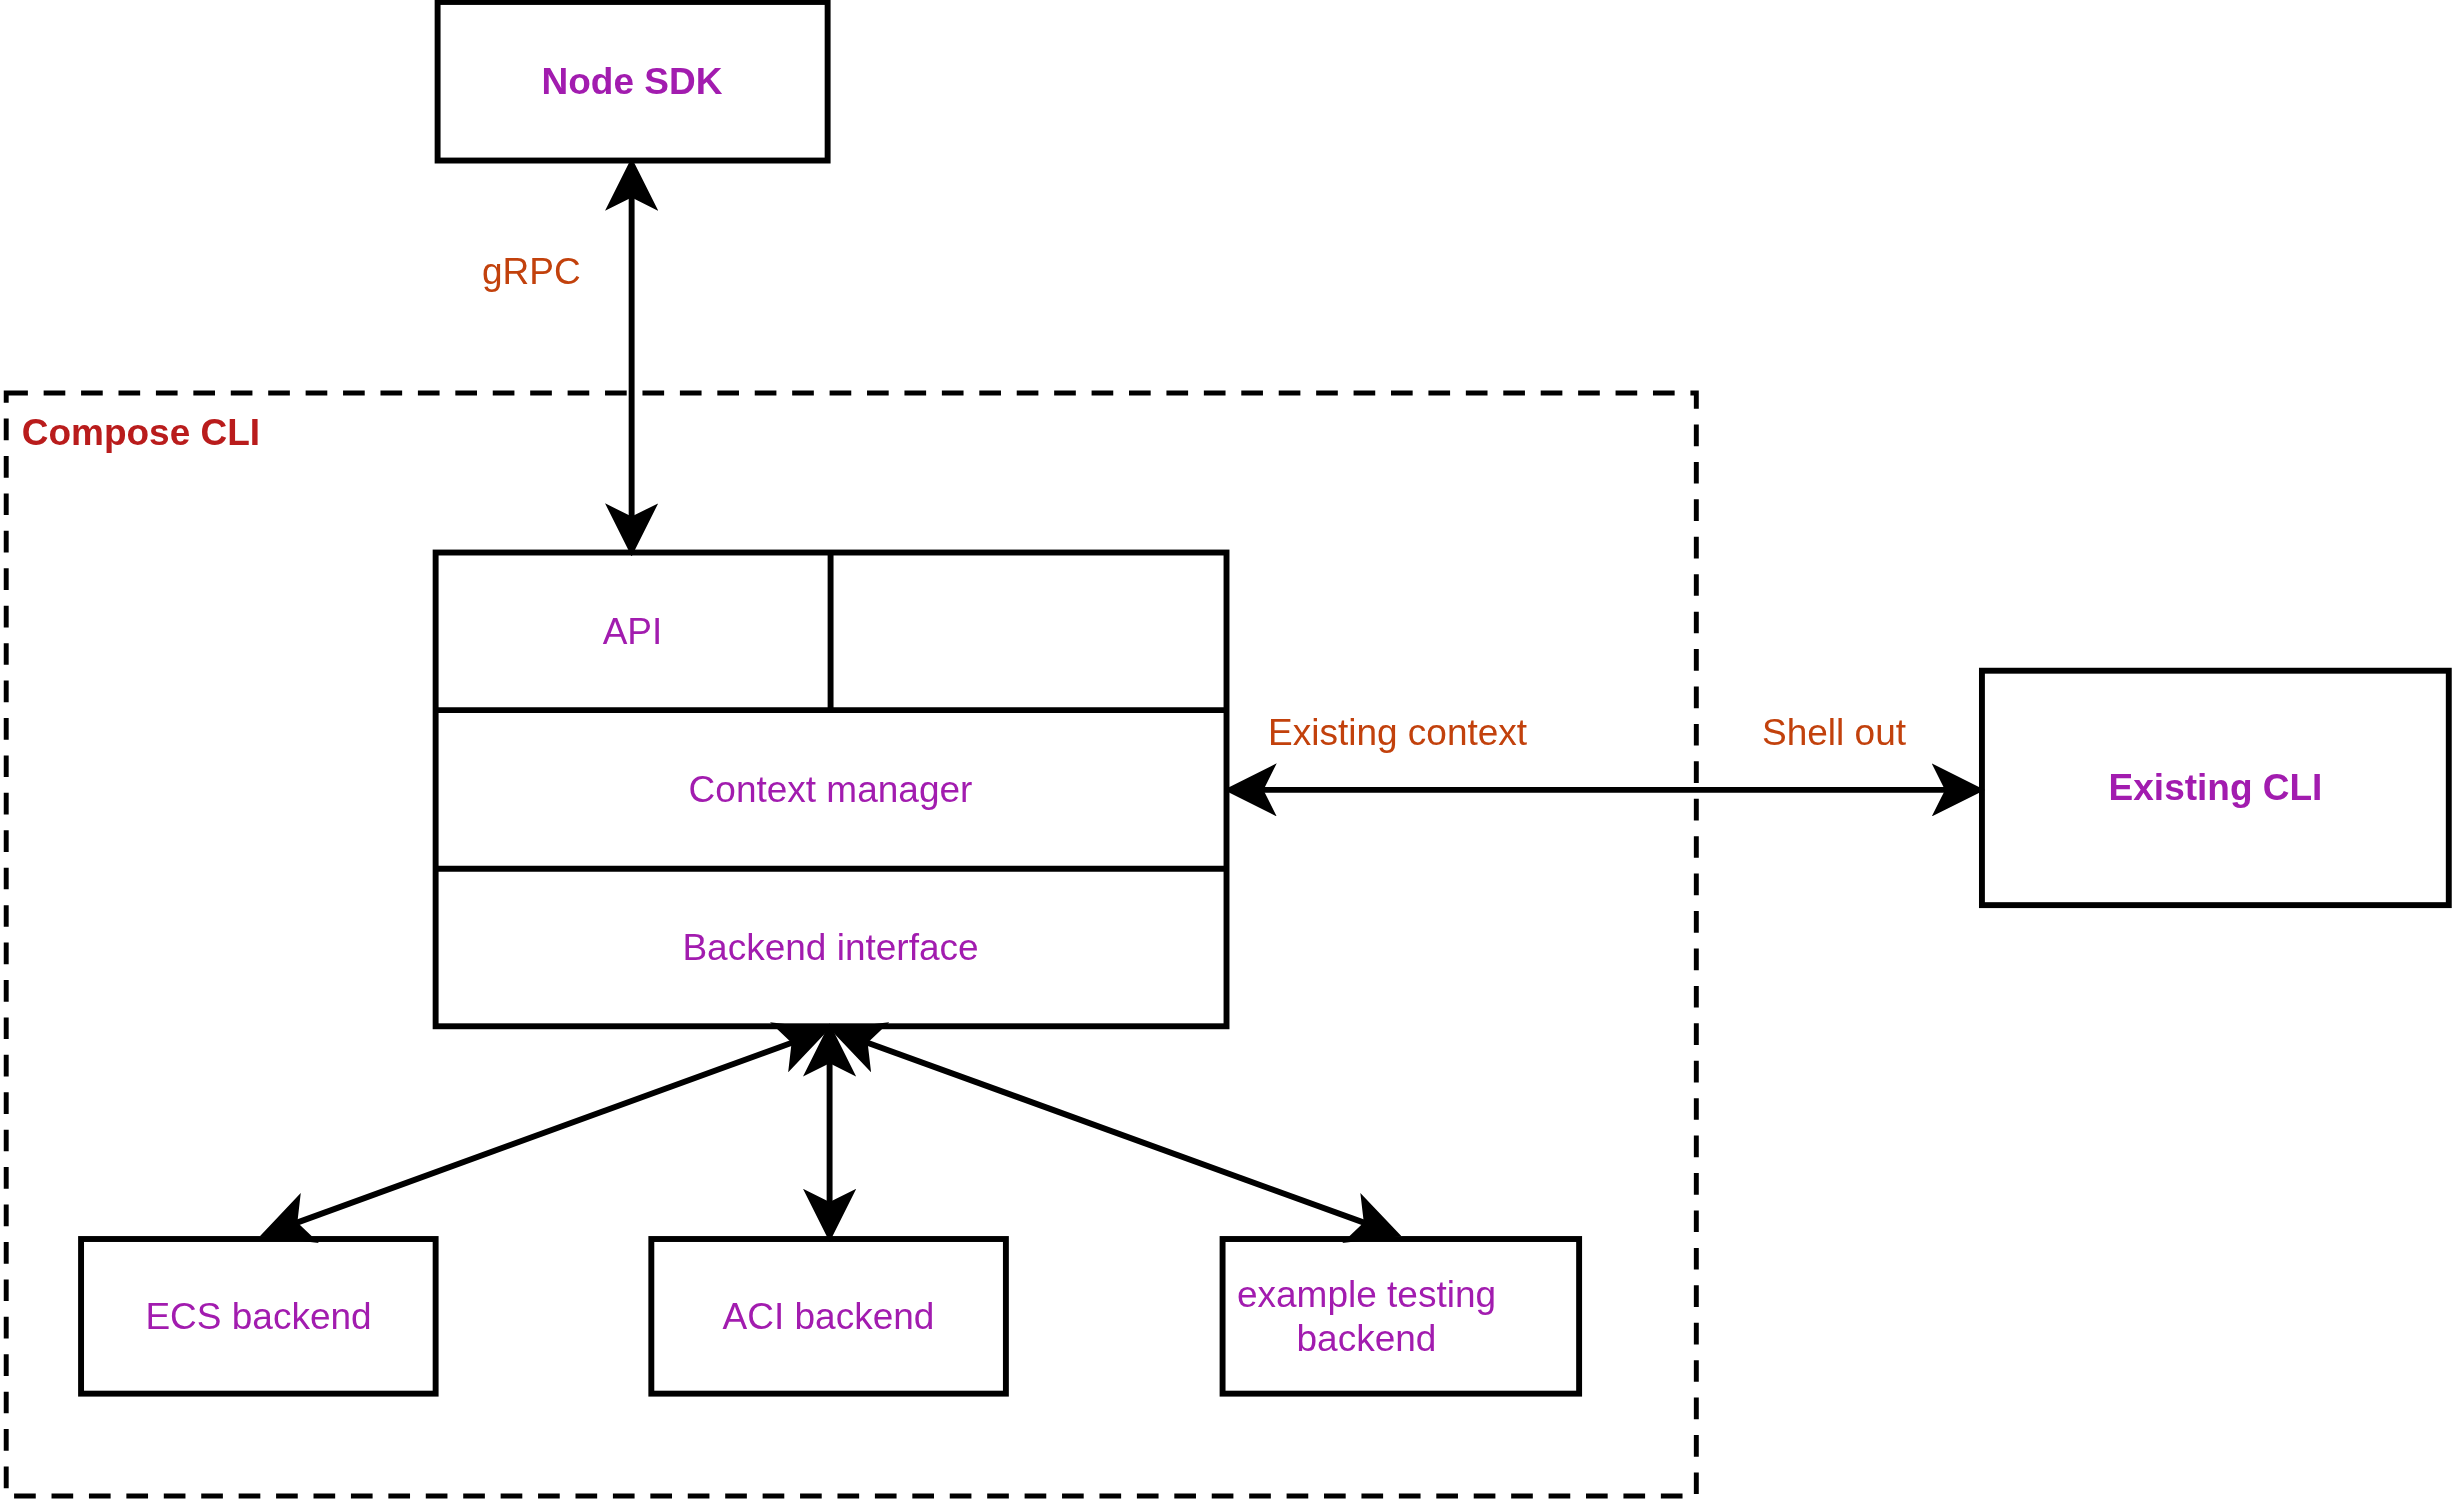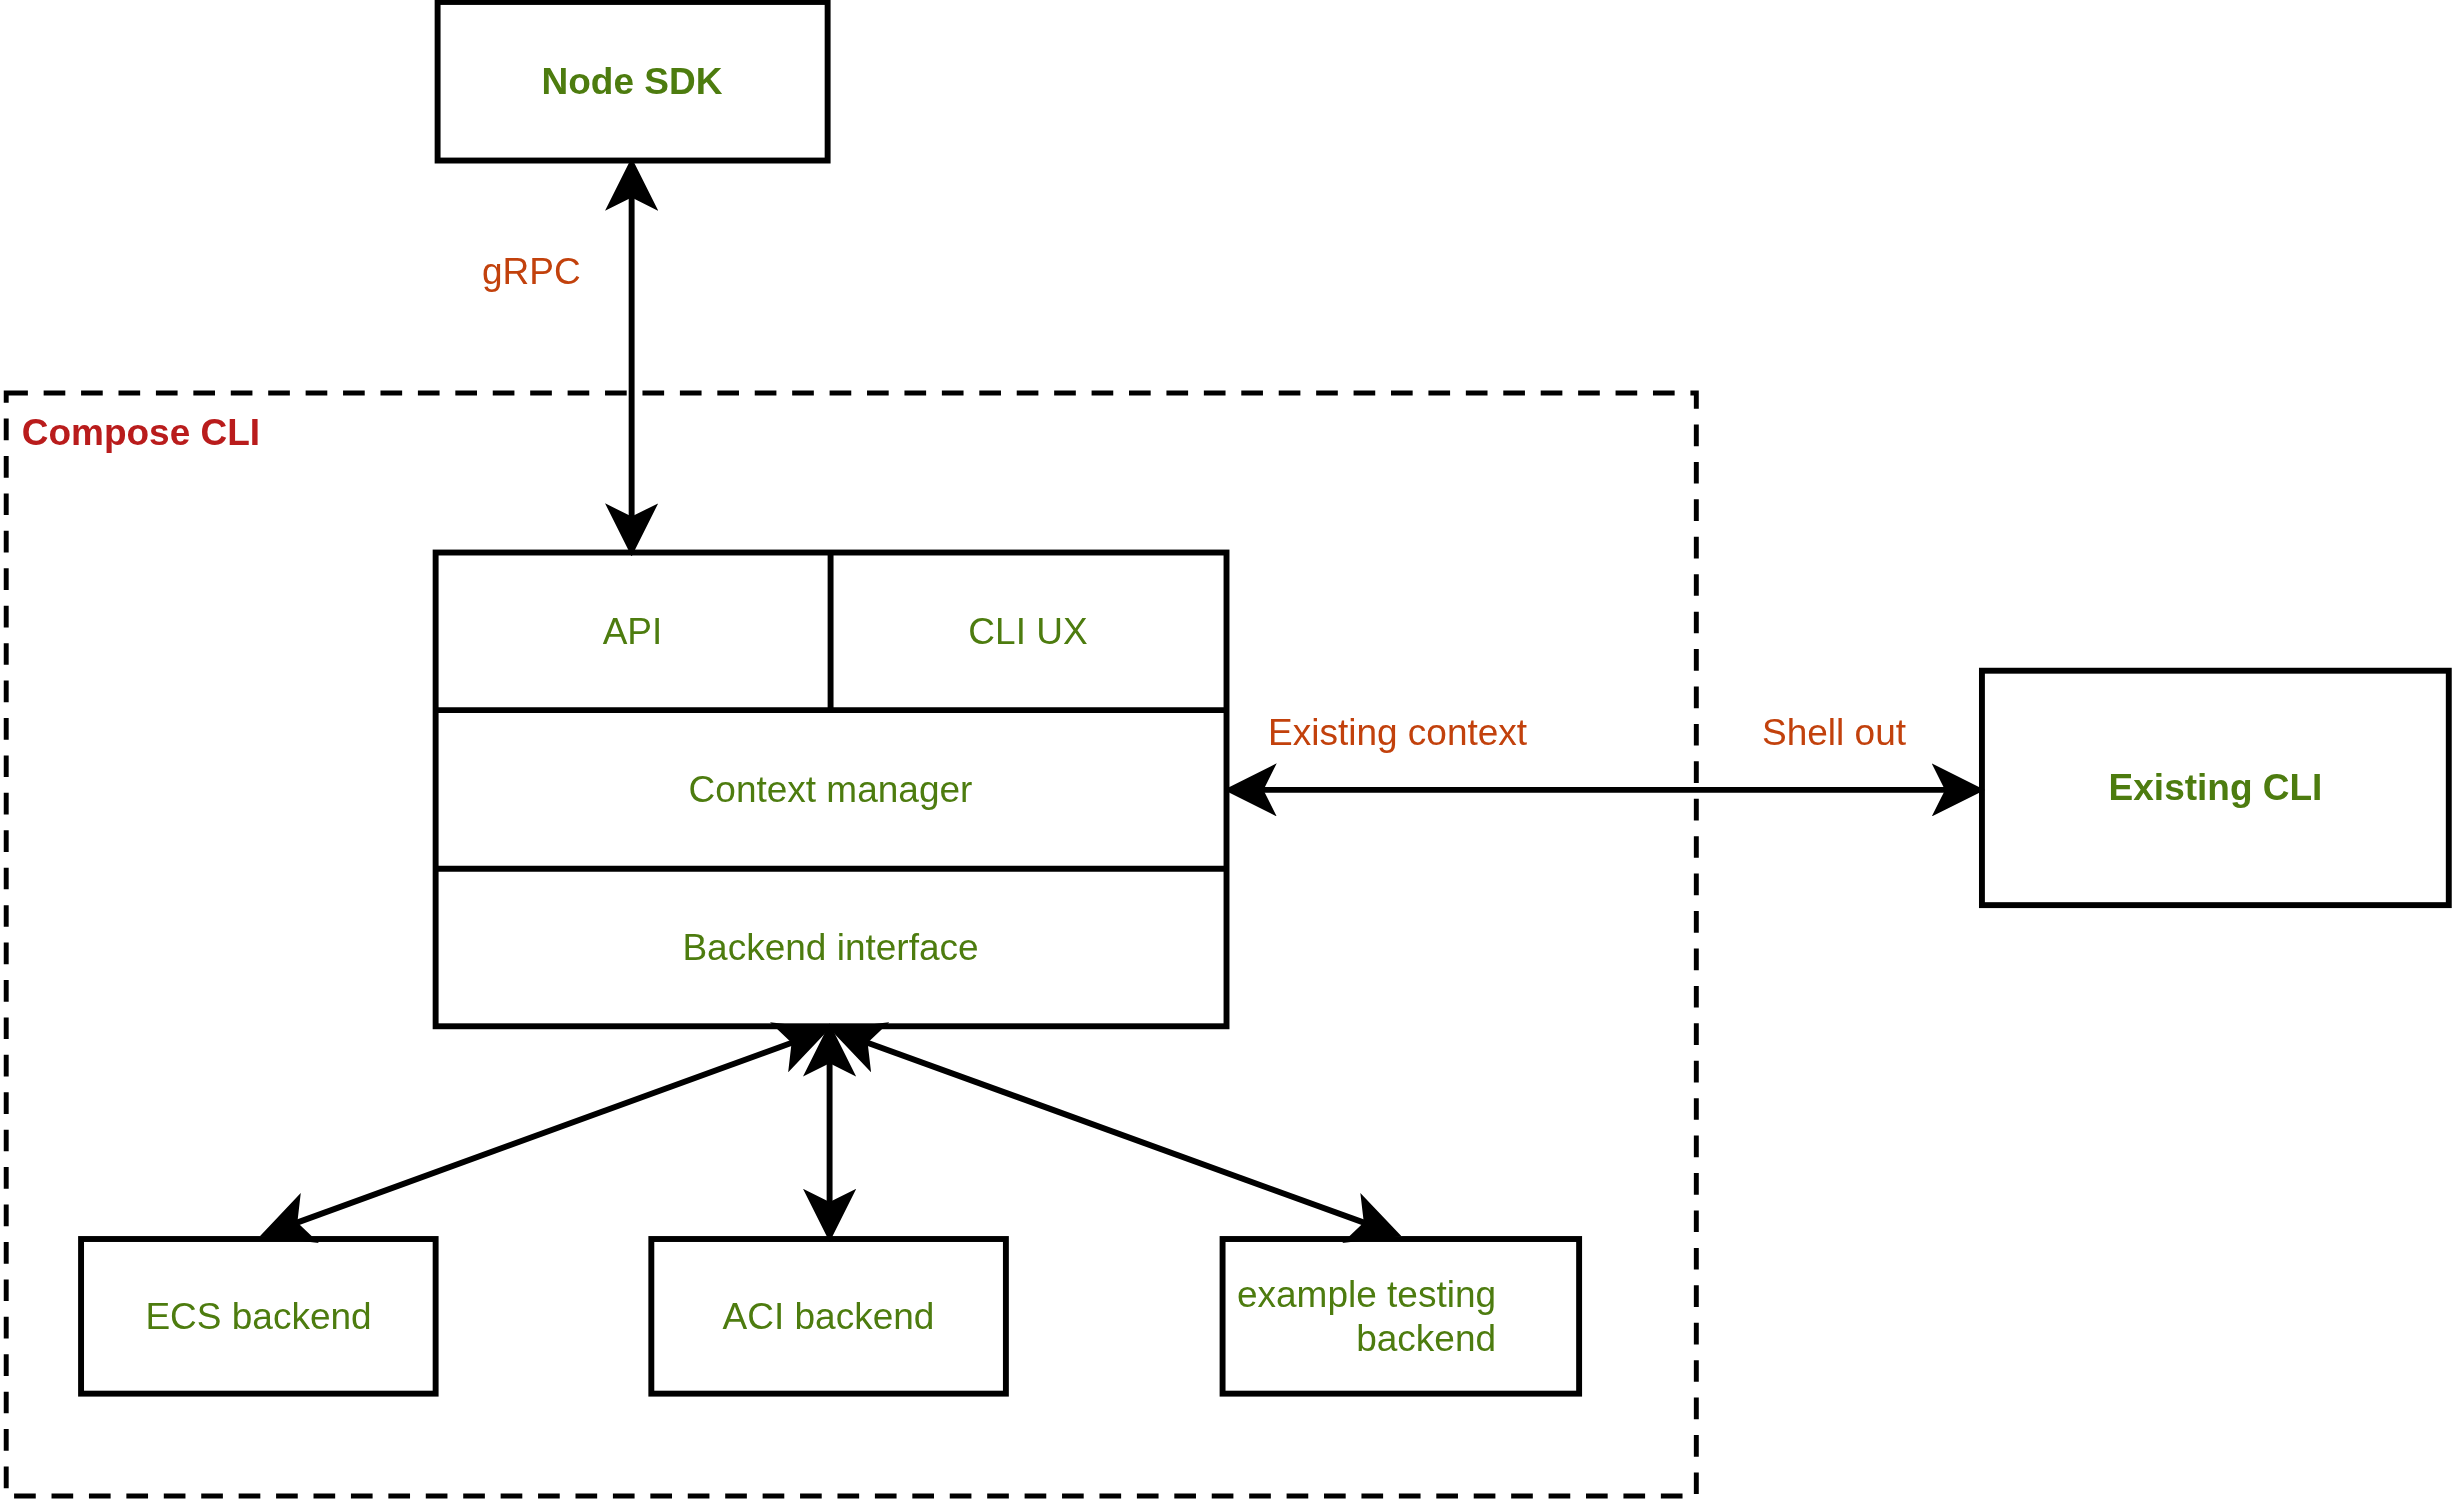--- a/index.html
+++ b/index.html
@@ -21,22 +21,22 @@
     top: 0;
     width: 2455px;
     height: 1501px;
     overflow: visible;
   }
   .box-label {
     position: absolute;
     display: flex;
     align-items: center;
     justify-content: center;
-    text-align: right;
-    color: #4d7c0f;
+    text-align: center;
+    color: #a21caf;
     font-size: 37px;
     line-height: 1.18;
     white-space: pre-line;
     pointer-events: none;
   }
   .bold { font-weight: bold; }
   .edge-label {
     position: absolute;
     color: #c2410c;
     font-size: 37px;
@@ -94,21 +94,20 @@
   </svg>
 
   <div class="group-title" style="left:21.7px; top:412px;">Compose CLI</div>
 
   <div class="box-label bold" style="left:437px; top:2px; width:390px; height:159px;">Node SDK</div>
 
   <div class="box-label" style="left:435px; top:553px; width:395px; height:158px;">API</div>
 
   <div class="box-label bold" style="left:1982px; top:671px; width:467px; height:234px;">Existing CLI</div>
 
-  <div class="box-label" style="left:830px; top:553px; width:396px; height:158px;">CLI UX</div>
 
   <div class="box-label" style="left:435px; top:710px; width:791px; height:159px;">Context manager</div>
 
   <div class="box-label" style="left:435px; top:869px; width:791px; height:158px;">Backend interface</div>
 
   <div class="box-label" style="left:81px; top:1239px; width:355px; height:155px;">ECS backend</div>
 
   <div class="box-label" style="left:651px; top:1239px; width:355px; height:155px;">ACI backend</div>
 
   <div class="box-label" style="left:1188px; top:1239px; width:357px; height:155px;">example testing

